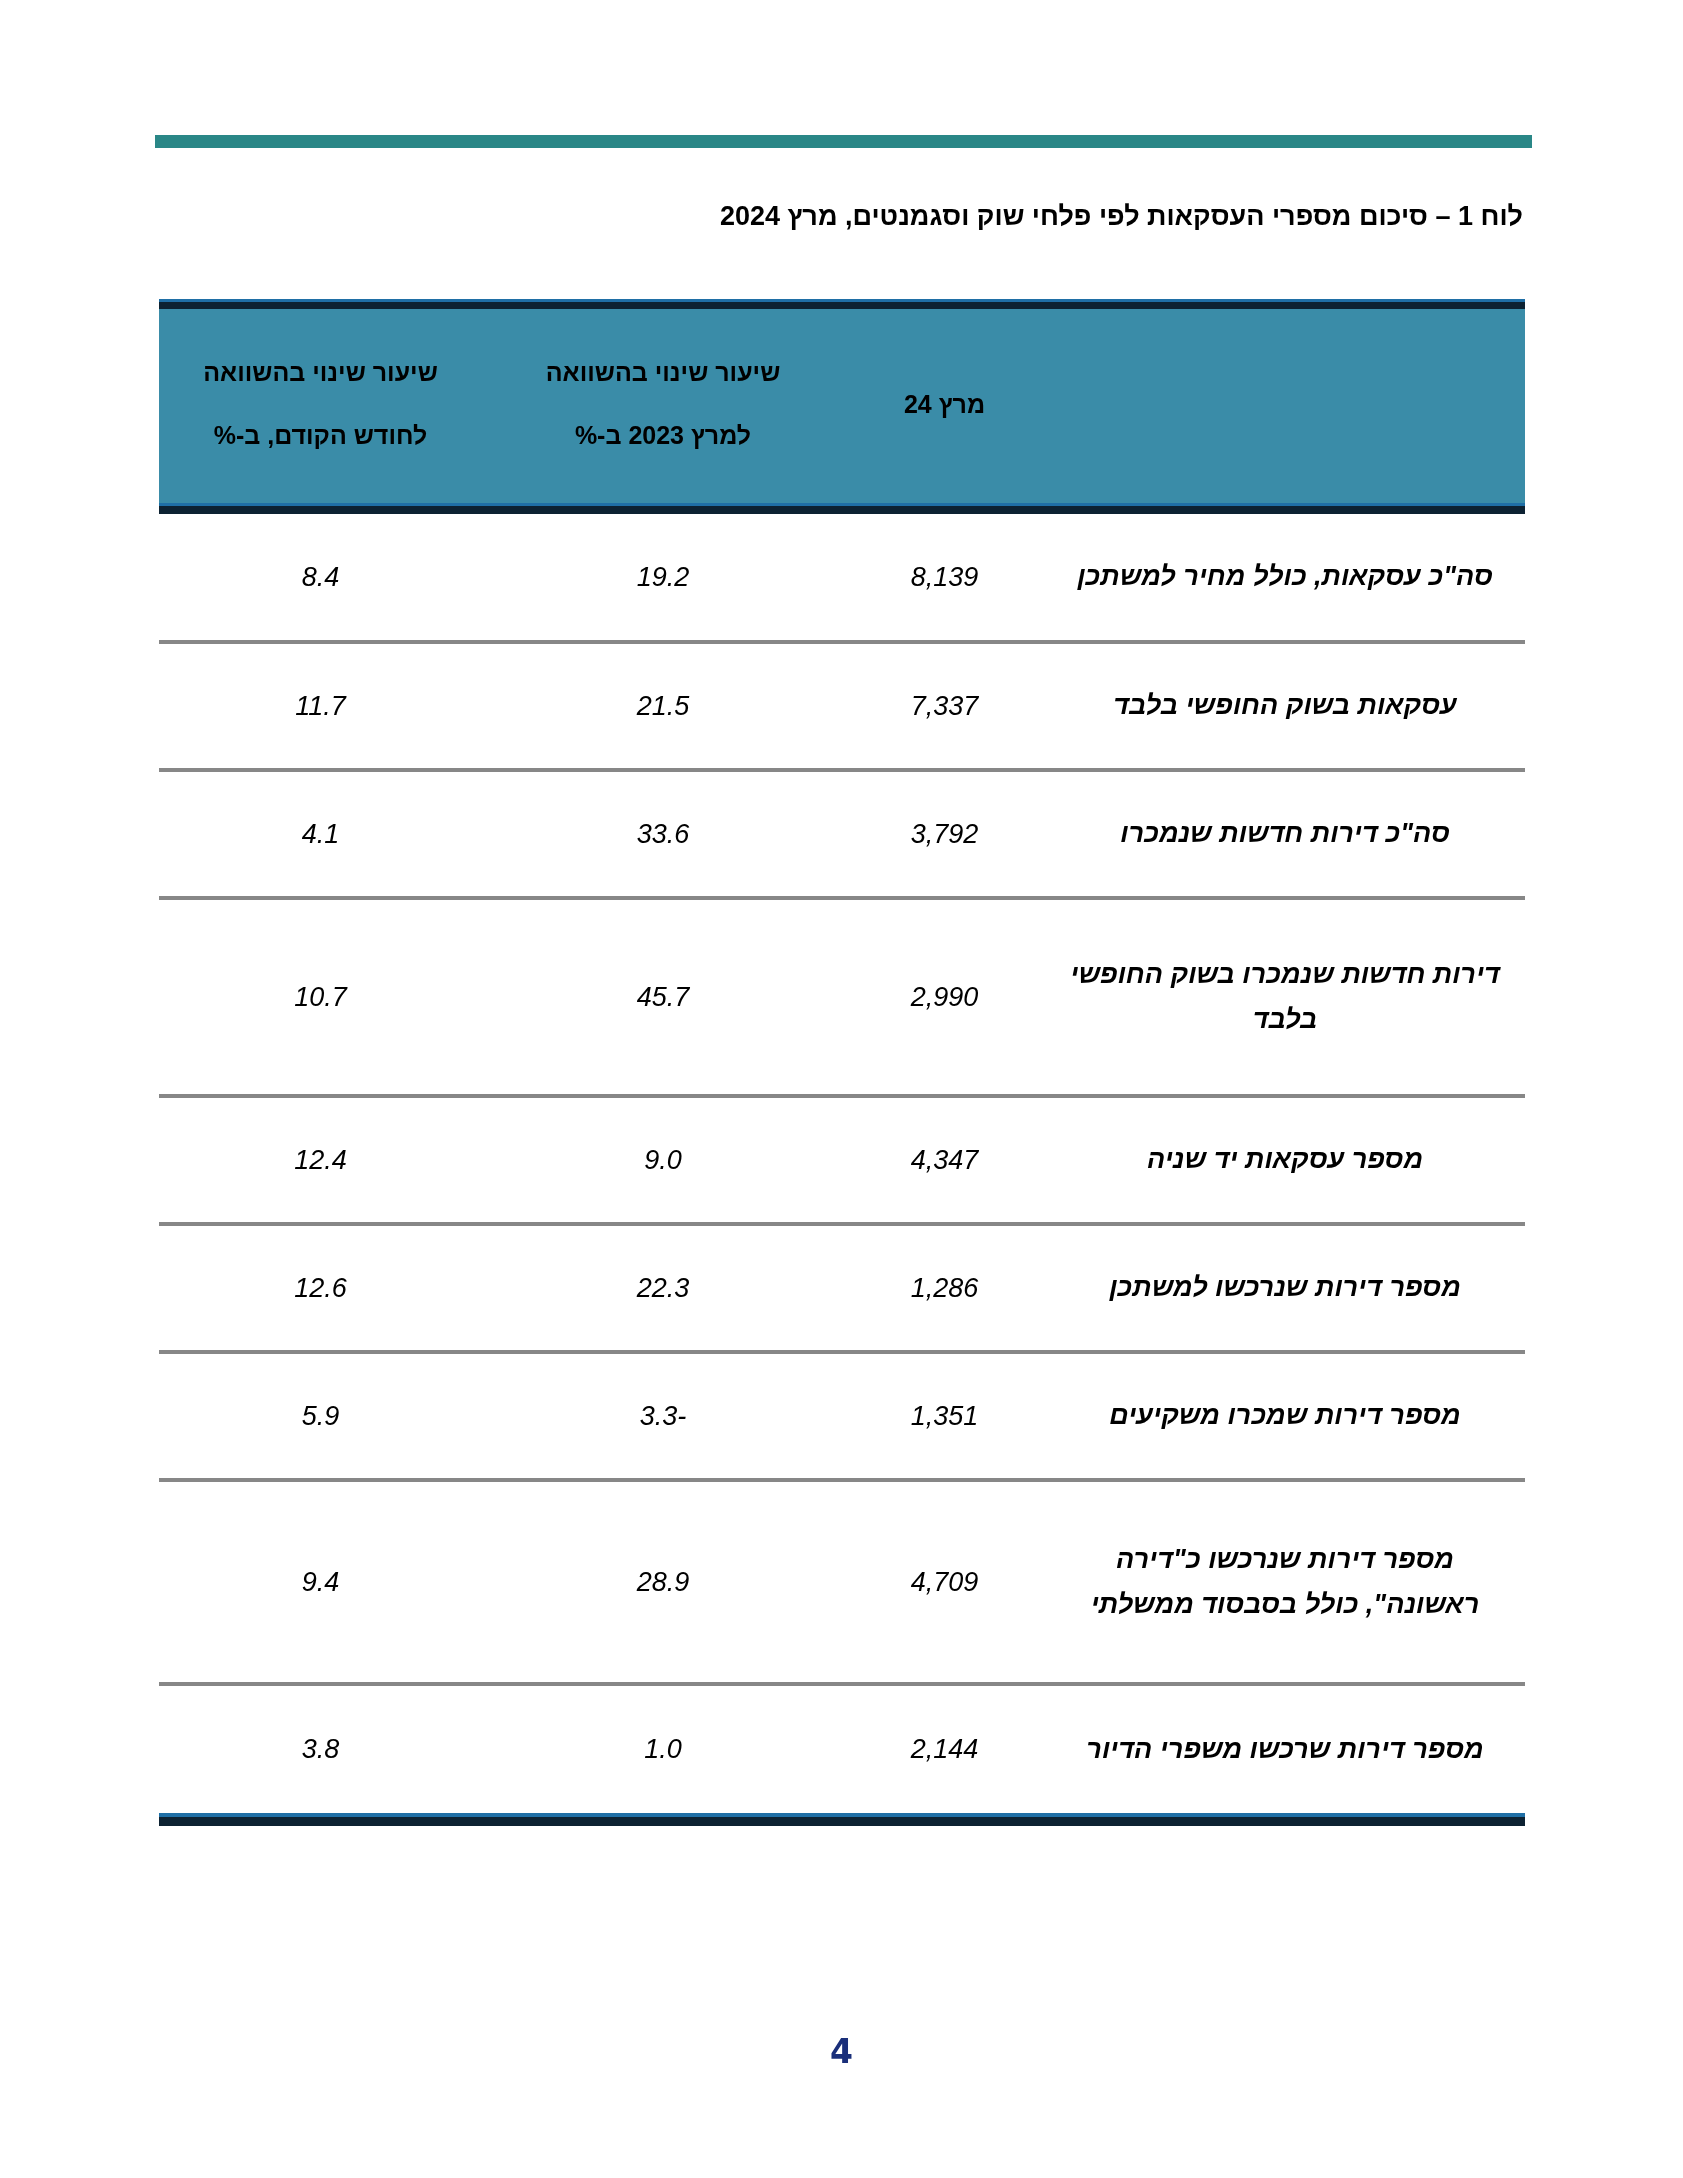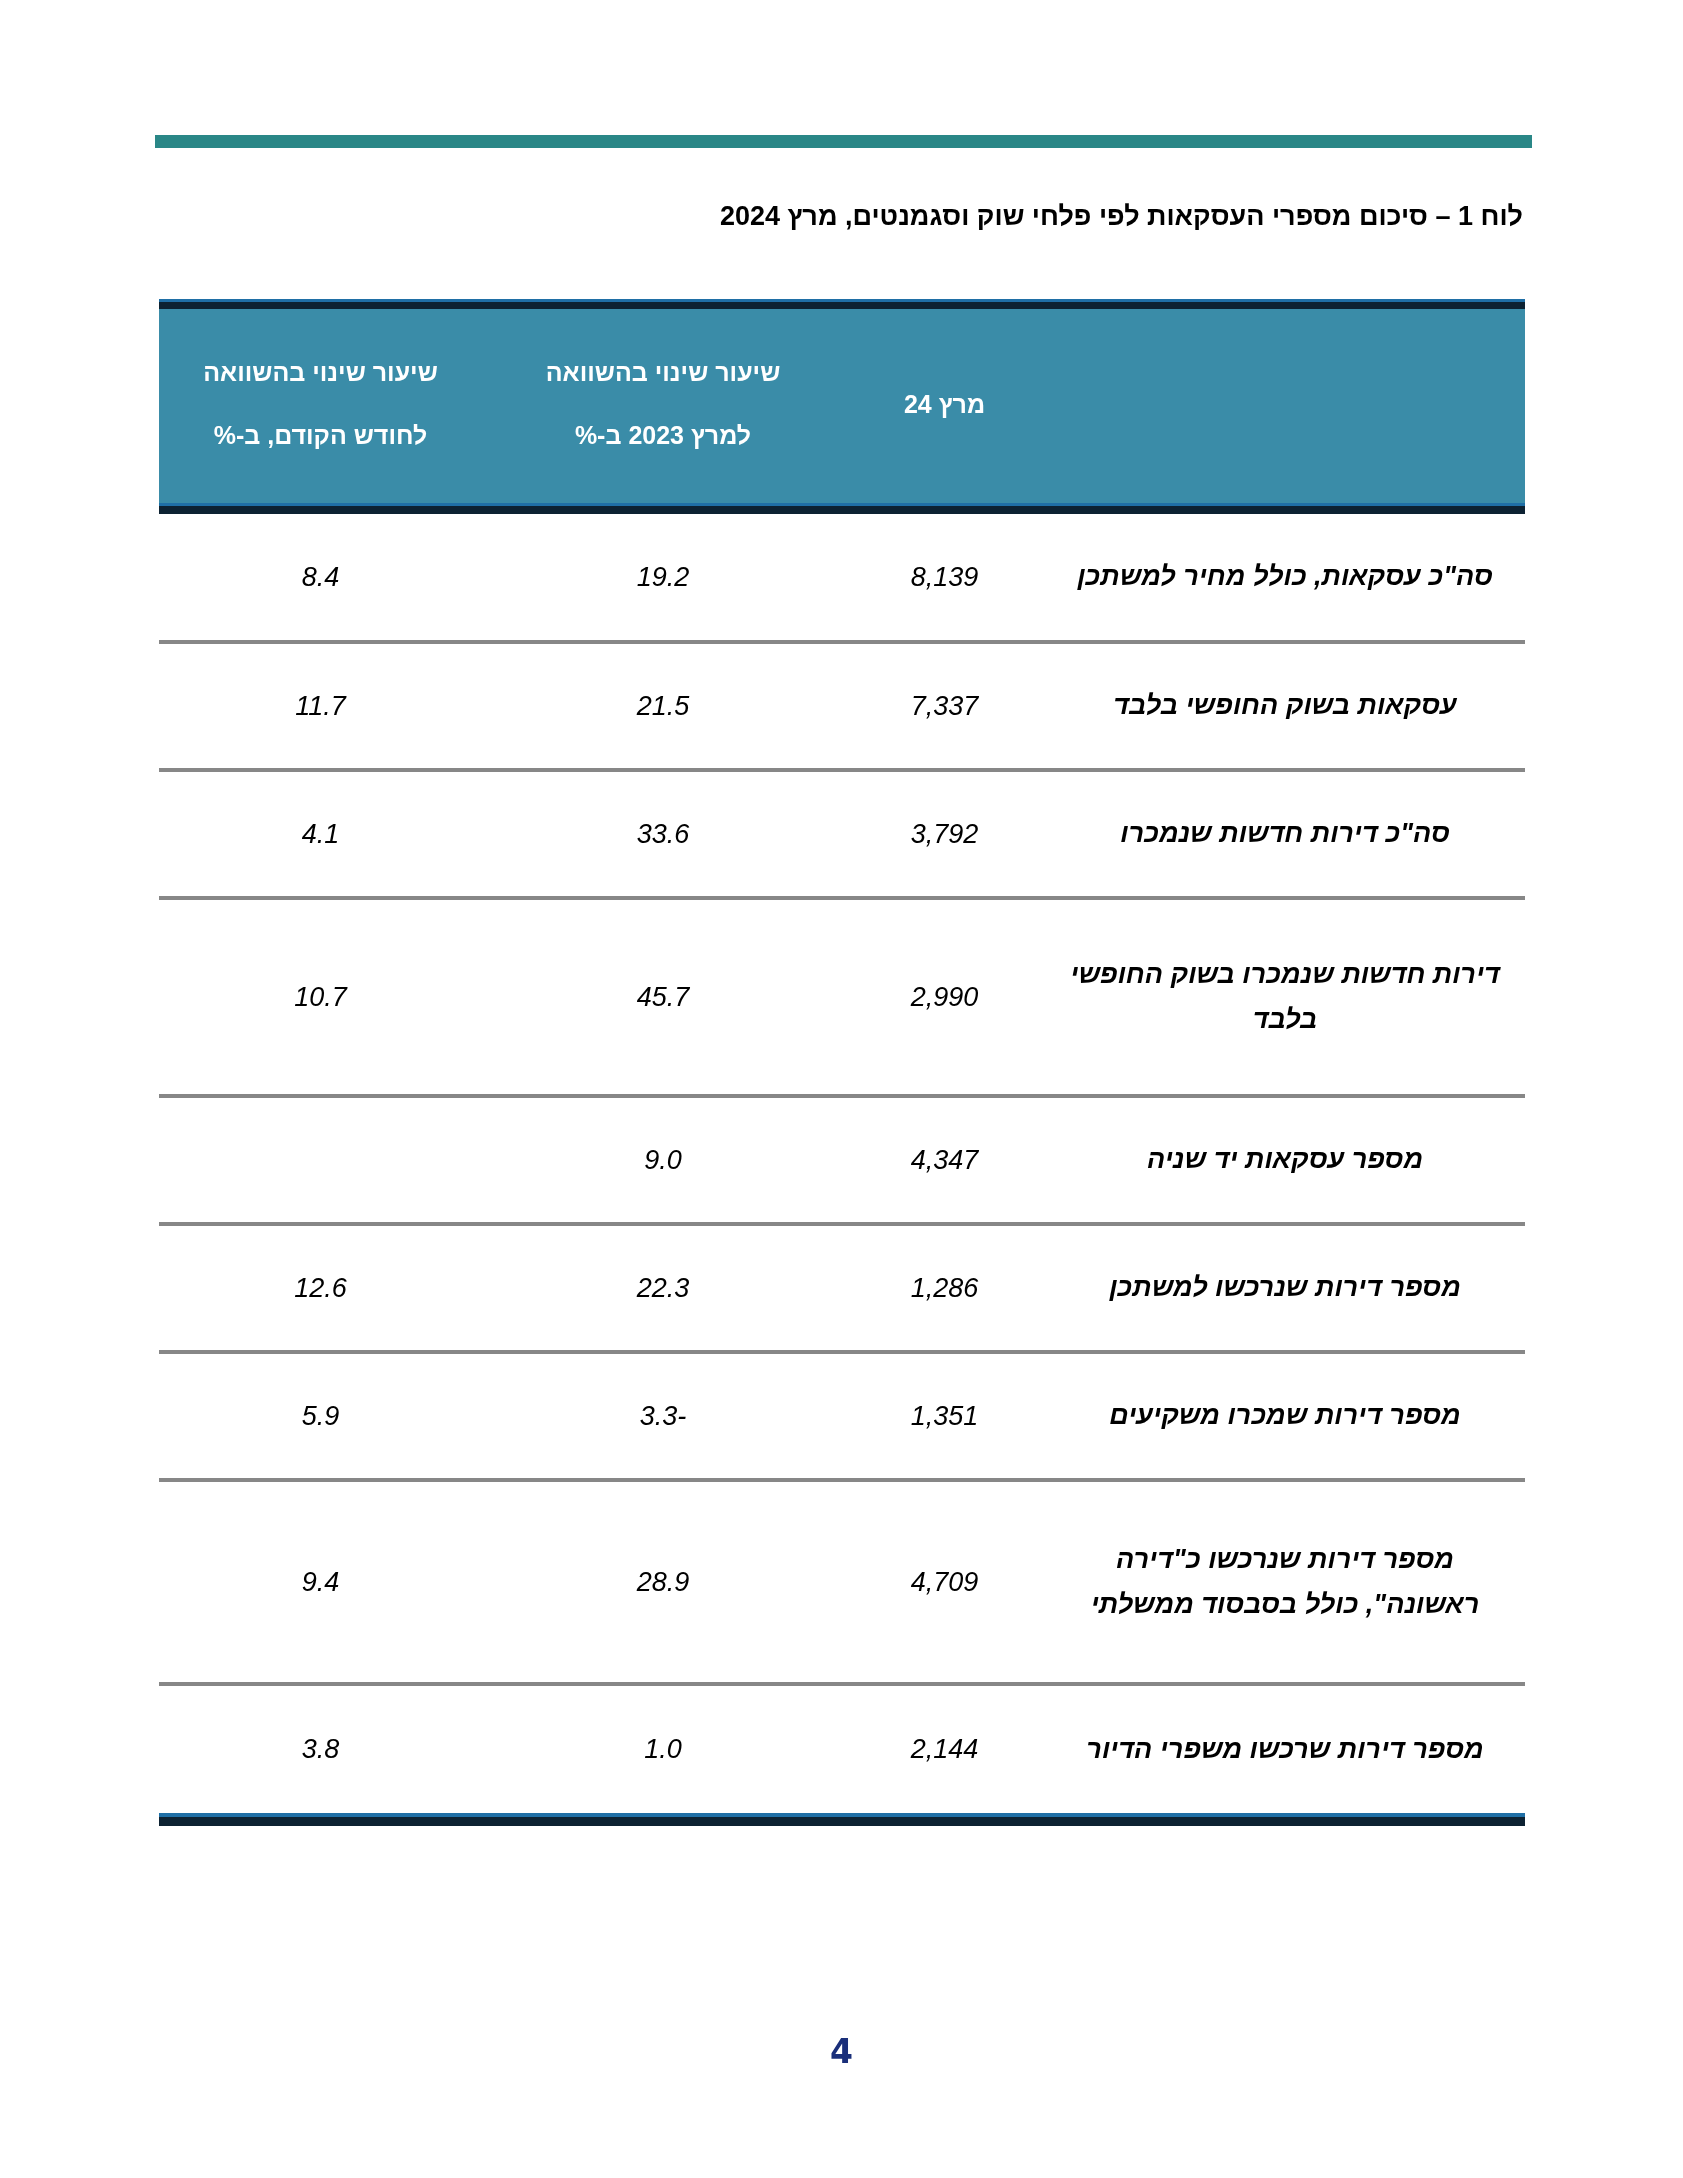--- a/index.html
+++ b/index.html
@@ -5,21 +5,21 @@
   html, body { margin:0; padding:0; background:#ffffff; }
   body { width:1683px; height:2178px; position:relative; overflow:hidden;
          font-family:"Liberation Sans", "DejaVu Sans", sans-serif; color:#000; }
   .topbar { position:absolute; left:155px; top:135px; width:1377px; height:13px; background:#2a8787; }
   .title { position:absolute; right:160px; top:201px; font-size:27px; font-weight:bold; direction:rtl; white-space:nowrap; }
   .table { position:absolute; left:159px; top:299px; width:1366px; direction:rtl; }
   .thead { position:relative; height:212px; background:#3a8ca8;
            border-top:3px solid #1f6fa6; box-shadow: inset 0 7px 0 #0d2232; }
   .thead::after { content:""; position:absolute; left:0; right:0; bottom:0; height:8px;
                   background:#0d2232; border-top:3px solid #1f6fa6; }
-  .th { position:absolute; top:0; height:204px; color:#ffffff; font-weight:bold; font-size:25px;
+  .th { position:absolute; top:0; height:204px; color:#000000; font-weight:bold; font-size:25px;
         display:flex; flex-direction:column; justify-content:center; align-items:center; text-align:center; }
   .th .l1 { margin-bottom:34px; }
   .row { position:relative; border-bottom:4px solid #878787; }
   .row.last { border-bottom:none; }
   .cell { position:absolute; top:0; bottom:0; display:flex; align-items:center; justify-content:center;
           font-size:27px; text-align:center;font-style:italic; }
   .cell.label { font-weight:bold; flex-direction:column; line-height:1.3; }
   .cell.label span + span { margin-top:10px; }
   .c-label { right:0; width:480px; }
   .c-val { right:480px; width:201px; }
@@ -84,20 +84,21 @@
         <div class="cell c-val">2,990</div>
         <div class="cell c-y">45.7</div>
         <div class="cell c-m">10.7</div>
       </div>
       <div class="row" style="height: 124px;">
         <div class="cell label c-label">
           <span>מספר עסקאות יד שניה</span>
         </div>
         <div class="cell c-val">4,347</div>
         <div class="cell c-y">9.0</div>
+        <div class="cell c-m">12.4</div>
       </div>
       <div class="row" style="height: 124px;">
         <div class="cell label c-label">
           <span>מספר דירות שנרכשו למשתכן</span>
         </div>
         <div class="cell c-val">1,286</div>
         <div class="cell c-y">22.3</div>
         <div class="cell c-m">12.6</div>
       </div>
       <div class="row" style="height: 124px;">

